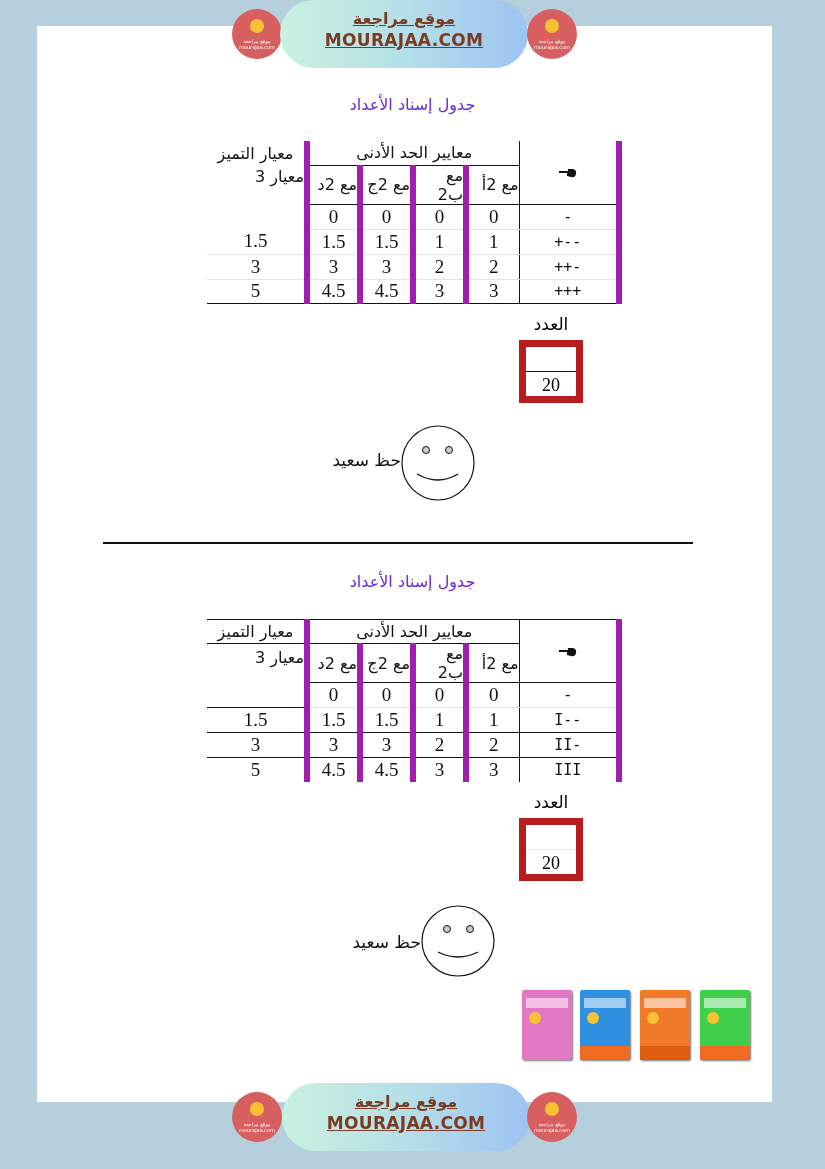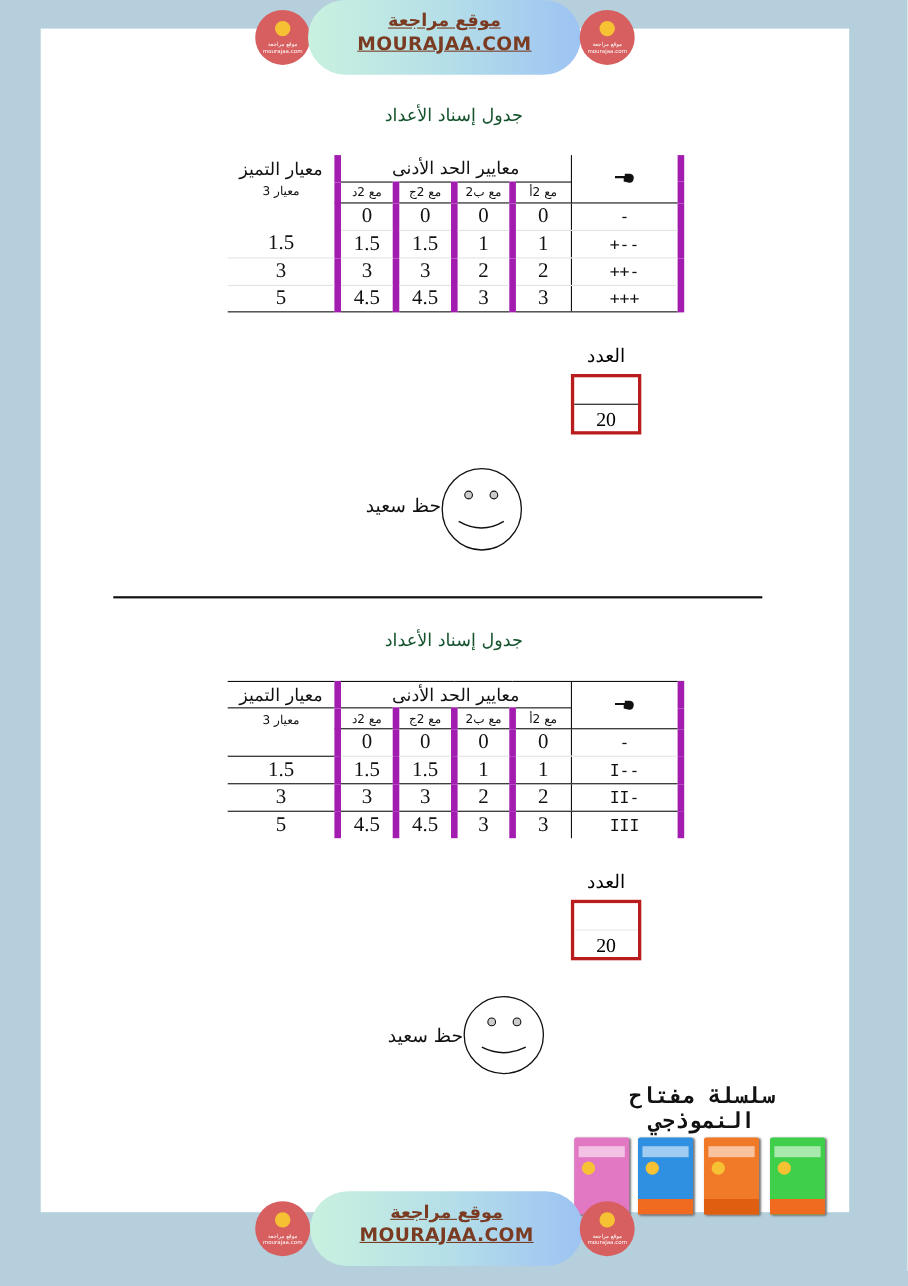--- a/index.html
+++ b/index.html
@@ -32,47 +32,47 @@
     }
     .banner .logo .txt {
       position: absolute; left: 0; right: 0; top: 29px; font-size: 5px; color: #fff;
       font-family: "DejaVu Sans", sans-serif; line-height: 6px;
     }
     .banner.top { top: 0; }
     .banner.bottom { top: 1083px; }
 
     .title {
       position: absolute; left: 300px; width: 225px; text-align: center; font-size: 16px;
-      direction: rtl; font-family: "DejaVu Sans", sans-serif; color: #14532d;
+      direction: rtl; font-family: "DejaVu Sans", sans-serif; color: #6d28d9;
     }
 
     
     .grade-table {
       position: absolute; left: 207px; width: 412px; border-collapse: collapse;
       direction: ltr; table-layout: fixed; font-family: "Liberation Serif", serif; color: #111;
     }
     .grade-table td { padding: 0; text-align: center; vertical-align: middle; font-size: 19px; }
     .grade-table .c0 { width: 100px; }
     .grade-table .cx { width: 53px; }
     .grade-table .c5 { width: 100px; }
     .grade-table .bl { border-left: 1px solid #111; }
     .grade-table .br { border-right: 6px solid #a21caf; }
     .grade-table .bt { border-top: 1px solid #111; }
     .grade-table .bb { border-bottom: 1px solid #111; }
     .grade-table .gb { border-bottom: 1px solid #e3e3e3; }
     .grade-table .hdr-big { font-size: 16px; font-family: "DejaVu Sans", sans-serif; direction: rtl; }
-    .grade-table .hdr-small { font-size: 11px; font-family: "DejaVu Sans", sans-serif; direction: rtl; }
+    .grade-table .hdr-small { font-size: 16px; font-family: "DejaVu Sans", sans-serif; direction: rtl; text-align: right; }
     .grade-table .sym { font-family: "DejaVu Sans Mono", monospace; font-size: 15px; }
 
     .count-box {
       position: absolute; left: 519px; width: 64px;
       font-family: "Liberation Serif", serif; text-align: center;
     }
     .count-box .lbl { font-size: 17px; font-family: "DejaVu Sans", sans-serif; direction: rtl; margin-bottom: 6px; }
-    .count-box .box { border: 3px solid #b91c1c; }
+    .count-box .box { border: 7px solid #b91c1c; }
     .count-box .box .cell { height: 24px; line-height: 26px; font-size: 18px; }
     .count-box .box .cell.top { border-bottom: 1px solid #111; }
     .count-box.v2 .box .cell.top { border-bottom: 1px solid #e8e8e8; }
 
     .smiley { position: absolute; }
     .smiley .lbl {
       position: absolute; right: 74px; top: 26px; font-size: 17px; font-family: "DejaVu Sans", sans-serif;
       direction: rtl; white-space: nowrap; color: #111;
     }
 
@@ -269,21 +269,20 @@
   <span class="lbl" style="top:28px">حظ سعيد</span>
   <svg style="position:absolute; left:75px; top:0" width="76" height="74" viewBox="0 0 76 74">
     <ellipse cx="38" cy="37" rx="36" ry="35" fill="#fff" stroke="#111" stroke-width="1.2"></ellipse>
     <circle cx="27" cy="25" r="3.5" fill="#ccc" stroke="#111" stroke-width="1"></circle>
     <circle cx="50" cy="25" r="3.5" fill="#ccc" stroke="#111" stroke-width="1"></circle>
     <path d="M18 48 Q38 58 58 48" fill="none" stroke="#111" stroke-width="1.3"></path>
   </svg>
 </div>
 
 <div class="promo">
-  <div class="head">سلسلة مفتاح النموذجي</div>
   <div class="books">
     <div class="book" style="left:4px; background:#e277c4">
         <div class="band"></div>
         <div class="num"></div>
       </div>
     <div class="book" style="left:62px; background:#2f8fe0">
         <div class="band"></div>
         <div class="num"></div>
         <div class="stripe"></div>
       </div>

